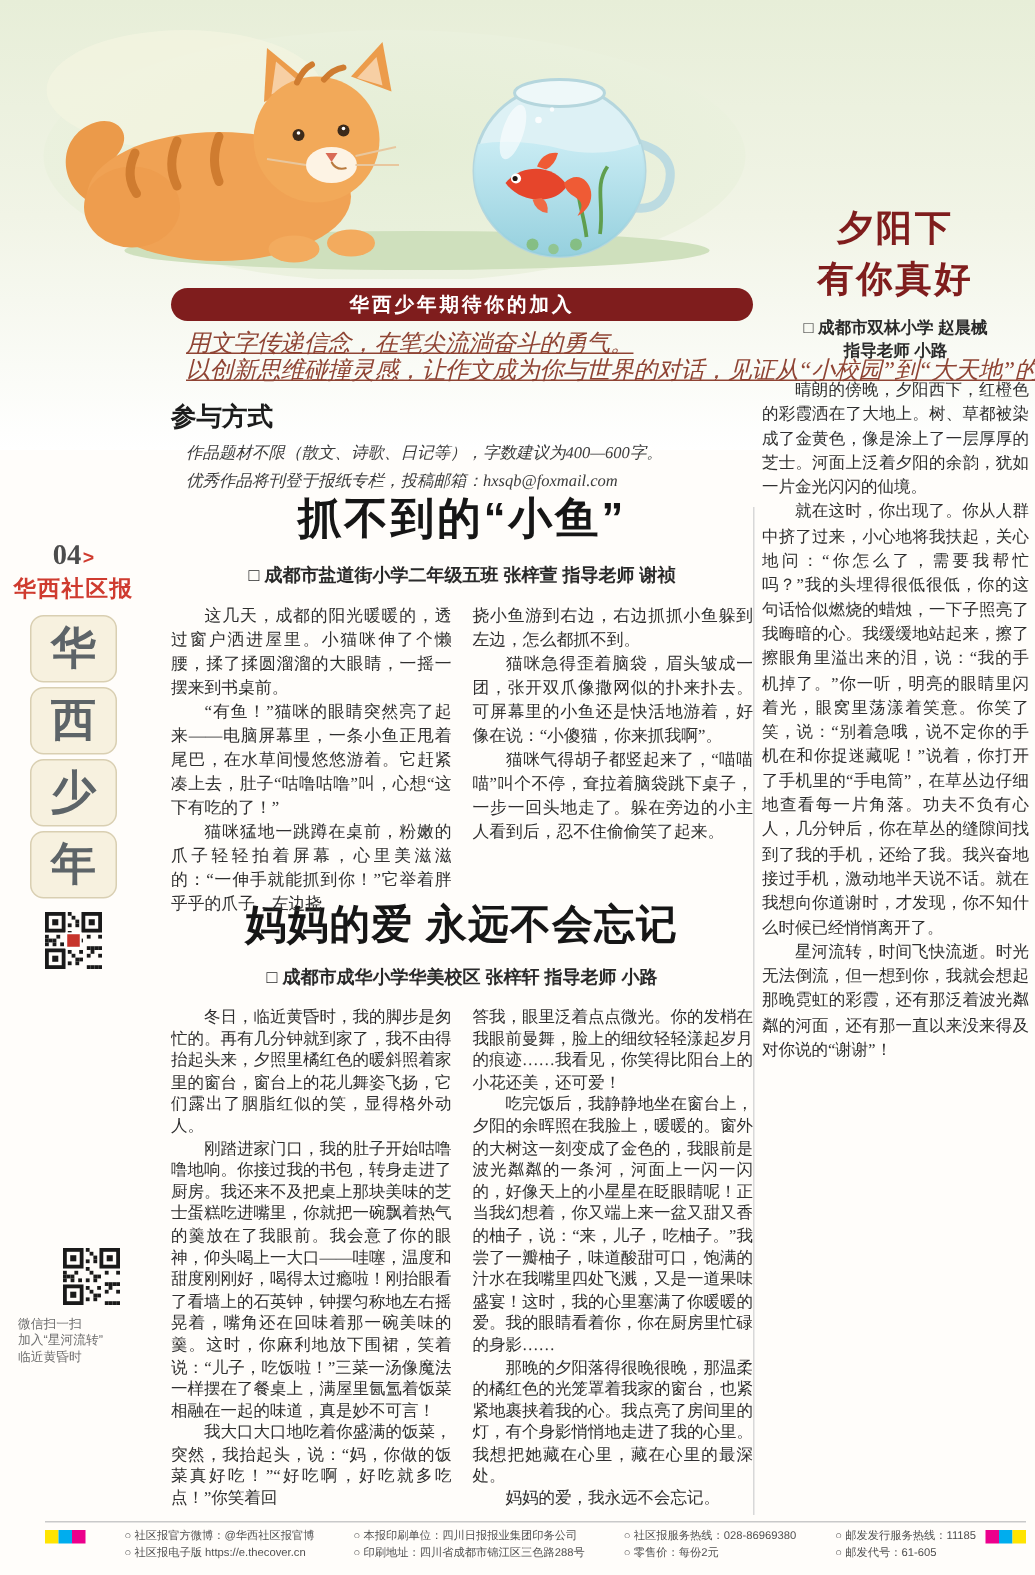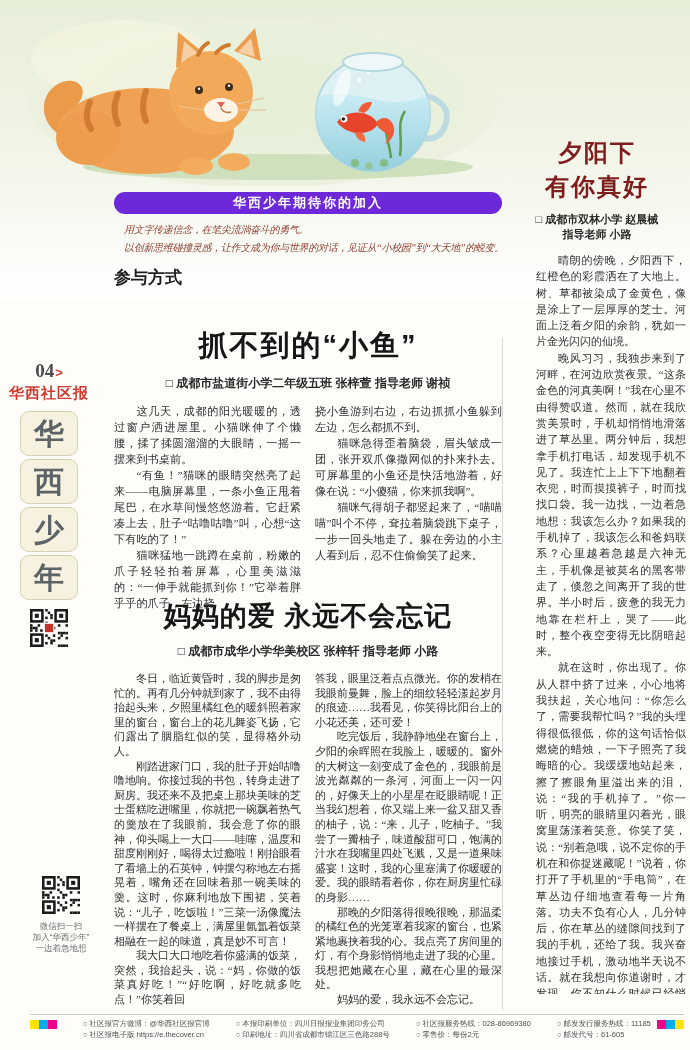--- a/index.html
+++ b/index.html
@@ -16,33 +16,33 @@
   .papername{margin-top:2px;font-family:"Liberation Sans","DejaVu Sans",sans-serif;
              font-weight:bold;font-size:15px;color:#cf3b2f;letter-spacing:1px;}
   .nameplate{width:58px;margin:8px auto 0;}
   .nameplate div{height:43px;line-height:43px;margin-top:3px;background:#f7f1df;
                  border:1px solid #d9cfb2;border-radius:9px;font-size:30px;
                  font-family:"Liberation Serif",serif;font-weight:600;color:#5d6468;}
   .dateblock{margin-top:11px;font-family:"Liberation Sans",sans-serif;font-size:9px;
              color:#8a8a8a;line-height:11.5px;}
   .qr{width:38px;height:38px;margin:9px auto 0;}
   .qr svg{display:block;}
-  .qr2wrap{position:absolute;left:12px;top:876px;width:98px;text-align:center;}
+  .qr2wrap{position:absolute;left:12px;top:832px;width:98px;}
   .qr2wrap .qr{margin-top:0;}
   .qrcap{margin-top:7px;font-family:"Liberation Sans",sans-serif;font-size:8.5px;
          color:#6e6e6e;line-height:11px;}
 
   
   .invite{position:absolute;left:114px;top:192px;width:388px;}
-  .banner{height:22px;line-height:22px;border-radius:11px;background:#6d28d9;color:#ffffff;
+  .banner{height:22px;line-height:22px;border-radius:11px;background:#7f1d1d;color:#ffffff;
           text-align:center;font-family:"Liberation Sans","DejaVu Sans",sans-serif;
           font-weight:bold;font-size:13px;letter-spacing:2px;}
   .slogans{margin-top:7px;padding-left:10px;}
-  .slogans div{font-style:italic;font-size:10px;letter-spacing:-0.3px;
-               color:#8f4434;line-height:18px;white-space:nowrap;}
+  .slogans div{font-style:italic;font-size:16px;letter-spacing:-0.3px;
+               color:#8f4434;line-height:18px;white-space:nowrap;text-decoration:underline;}
   .mtitle{margin-top:9px;font-family:"Liberation Sans",sans-serif;font-weight:bold;
           font-size:17px;color:#1c1c1c;}
   .mlines{margin-top:4px;padding-left:10px;}
   .mlines div{font-style:italic;font-size:11px;color:#3c3c3c;line-height:18.5px;white-space:nowrap;}
 
   
   .art{position:absolute;left:114px;width:388px;}
   .art h1{margin:0;text-align:center;font-family:"Liberation Sans","DejaVu Sans",sans-serif;
           font-weight:bold;color:#161616;}
   .fish{top:326px;}
@@ -61,21 +61,21 @@
   .fish .para{font-size:11.2px;line-height:16px;}
   .mom .para{font-size:11px;line-height:14.6px;}
 
   
   .vrule{position:absolute;left:502px;top:338px;width:1px;height:672px;background:#d8d8d8;}
   .rightcol{position:absolute;left:508px;top:136px;width:178px;}
   .rtitle{text-align:center;font-family:"Liberation Sans","DejaVu Sans",sans-serif;
           font-weight:bold;font-size:24px;line-height:34px;letter-spacing:2px;color:#7f1d1d;}
   .byline2{margin-top:8px;text-align:center;font-family:"Liberation Sans",sans-serif;
            font-weight:bold;font-size:11px;line-height:15px;color:#2a2a2a;}
-  .rbody{margin-top:10px;height:742px;overflow:hidden;margin-left:28px;}
+  .rbody{margin-top:10px;height:742px;overflow:hidden;}
   .rbody .para{font-size:11px;line-height:16.3px;}
 
   
   .footer{position:absolute;left:12px;top:1014px;width:690px;}
   .frule{margin:0 18px;border-top:1px solid #c9c9c9;}
   .frow{display:flex;align-items:flex-start;padding:4px 18px 0;}
   .marks{display:flex;margin-top:1px;}
   .marks div{width:9px;height:9px;}
   .fcol{font-family:"Liberation Sans",sans-serif;font-size:7.5px;line-height:10.5px;
         color:#4f4f4f;white-space:nowrap;margin-left:26px;}
@@ -266,32 +266,36 @@
           <rect x="0.5" y="0.5" width="4.4" height="4.4" fill="none" stroke="#1a1a1a"></rect>
           <rect x="1.9" y="1.9" width="1.6" height="1.6"></rect>
           <rect x="10.1" y="0.5" width="4.4" height="4.4" fill="none" stroke="#1a1a1a"></rect>
           <rect x="11.5" y="1.9" width="1.6" height="1.6"></rect>
           <rect x="0.5" y="10.1" width="4.4" height="4.4" fill="none" stroke="#1a1a1a"></rect>
           <rect x="1.9" y="11.5" width="1.6" height="1.6"></rect>
         </svg>
       </div>
     <div class="qrcap">
         <div>微信扫一扫</div>
-        <div>加入“华西少年”</div>
-        <div>一边着急地想</div>
+        <div>加入“星河流转”</div>
+        <div>临近黄昏时</div>
       </div>
   </div>
 
   <section class="invite">
     <div class="banner">华西少年期待你的加入</div>
     <div class="slogans">
         <div>用文字传递信念，在笔尖流淌奋斗的勇气。</div>
         <div>以创新思维碰撞灵感，让作文成为你与世界的对话，见证从“小校园”到“大天地”的蜕变。</div>
       </div>
     <div class="mtitle">参与方式</div>
+    <div class="mlines">
+        <div>作品题材不限（散文、诗歌、日记等），字数建议为400—600字。</div>
+        <div>优秀作品将刊登于报纸专栏，投稿邮箱：hxsqb@foxmail.com</div>
+      </div>
   </section>
 
   <section class="art mom">
     <h1>妈妈的爱 永远不会忘记</h1>
     <div class="byline">□ 成都市成华小学华美校区 张梓轩  指导老师 小路</div>
     <div class="cols">
       <div class="col">
           <p class="para">冬日，临近黄昏时，我的脚步是匆忙的。再有几分钟就到家了，我不由得抬起头来，夕照里橘红色的暖斜照着家里的窗台，窗台上的花儿舞姿飞扬，它们露出了胭脂红似的笑，显得格外动人。</p>
           <p class="para">刚踏进家门口，我的肚子开始咕噜噜地响。你接过我的书包，转身走进了厨房。我还来不及把桌上那块美味的芝士蛋糕吃进嘴里，你就把一碗飘着热气的羹放在了我眼前。我会意了你的眼神，仰头喝上一大口——哇噻，温度和甜度刚刚好，喝得太过瘾啦！刚抬眼看了看墙上的石英钟，钟摆匀称地左右摇晃着，嘴角还在回味着那一碗美味的羹。这时，你麻利地放下围裙，笑着说：“儿子，吃饭啦！”三菜一汤像魔法一样摆在了餐桌上，满屋里氤氲着饭菜相融在一起的味道，真是妙不可言！</p>
           <p class="para">我大口大口地吃着你盛满的饭菜，突然，我抬起头，说：“妈，你做的饭菜真好吃！”“好吃啊，好吃就多吃点！”你笑着回</p>
@@ -328,21 +332,20 @@
     <div class="rtitle">
       <div>夕阳下</div>
       <div>有你真好</div>
     </div>
     <div class="byline2">
       <div>□ 成都市双林小学 赵晨械</div>
       <div>指导老师 小路</div>
     </div>
     <div class="rbody">
         <p class="para">晴朗的傍晚，夕阳西下，红橙色的彩霞洒在了大地上。树、草都被染成了金黄色，像是涂上了一层厚厚的芝士。河面上泛着夕阳的余韵，犹如一片金光闪闪的仙境。</p>
-        <p class="para">晚风习习，我独步来到了河畔，在河边欣赏夜景。“这条金色的河真美啊！”我在心里不由得赞叹道。然而，就在我欣赏美景时，手机却悄悄地滑落进了草丛里。两分钟后，我想拿手机打电话，却发现手机不见了。我连忙上上下下地翻着衣兜，时而摸摸裤子，时而找找口袋。我一边找，一边着急地想：我该怎么办？如果我的手机掉了，我该怎么和爸妈联系？心里越着急越是六神无主，手机像是被莫名的黑客带走了，倏忽之间离开了我的世界。半小时后，疲惫的我无力地靠在栏杆上，哭了——此时，整个夜空变得无比阴暗起来。</p>
         <p class="para">就在这时，你出现了。你从人群中挤了过来，小心地将我扶起，关心地问：“你怎么了，需要我帮忙吗？”我的头埋得很低很低，你的这句话恰似燃烧的蜡烛，一下子照亮了我晦暗的心。我缓缓地站起来，擦了擦眼角里溢出来的泪，说：“我的手机掉了。”你一听，明亮的眼睛里闪着光，眼窝里荡漾着笑意。你笑了笑，说：“别着急哦，说不定你的手机在和你捉迷藏呢！”说着，你打开了手机里的“手电筒”，在草丛边仔细地查看每一片角落。功夫不负有心人，几分钟后，你在草丛的缝隙间找到了我的手机，还给了我。我兴奋地接过手机，激动地半天说不话。就在我想向你道谢时，才发现，你不知什么时候已经悄悄离开了。</p>
         <p class="para">星河流转，时间飞快流逝。时光无法倒流，但一想到你，我就会想起那晚霓虹的彩霞，还有那泛着波光粼粼的河面，还有那一直以来没来得及对你说的“谢谢”！</p>
       </div>
   </aside>
 
   <footer class="footer">
     <div class="frule"></div>
     <div class="frow">
       <div class="marks">
         <div style="background: rgb(255, 228, 0);"></div>

